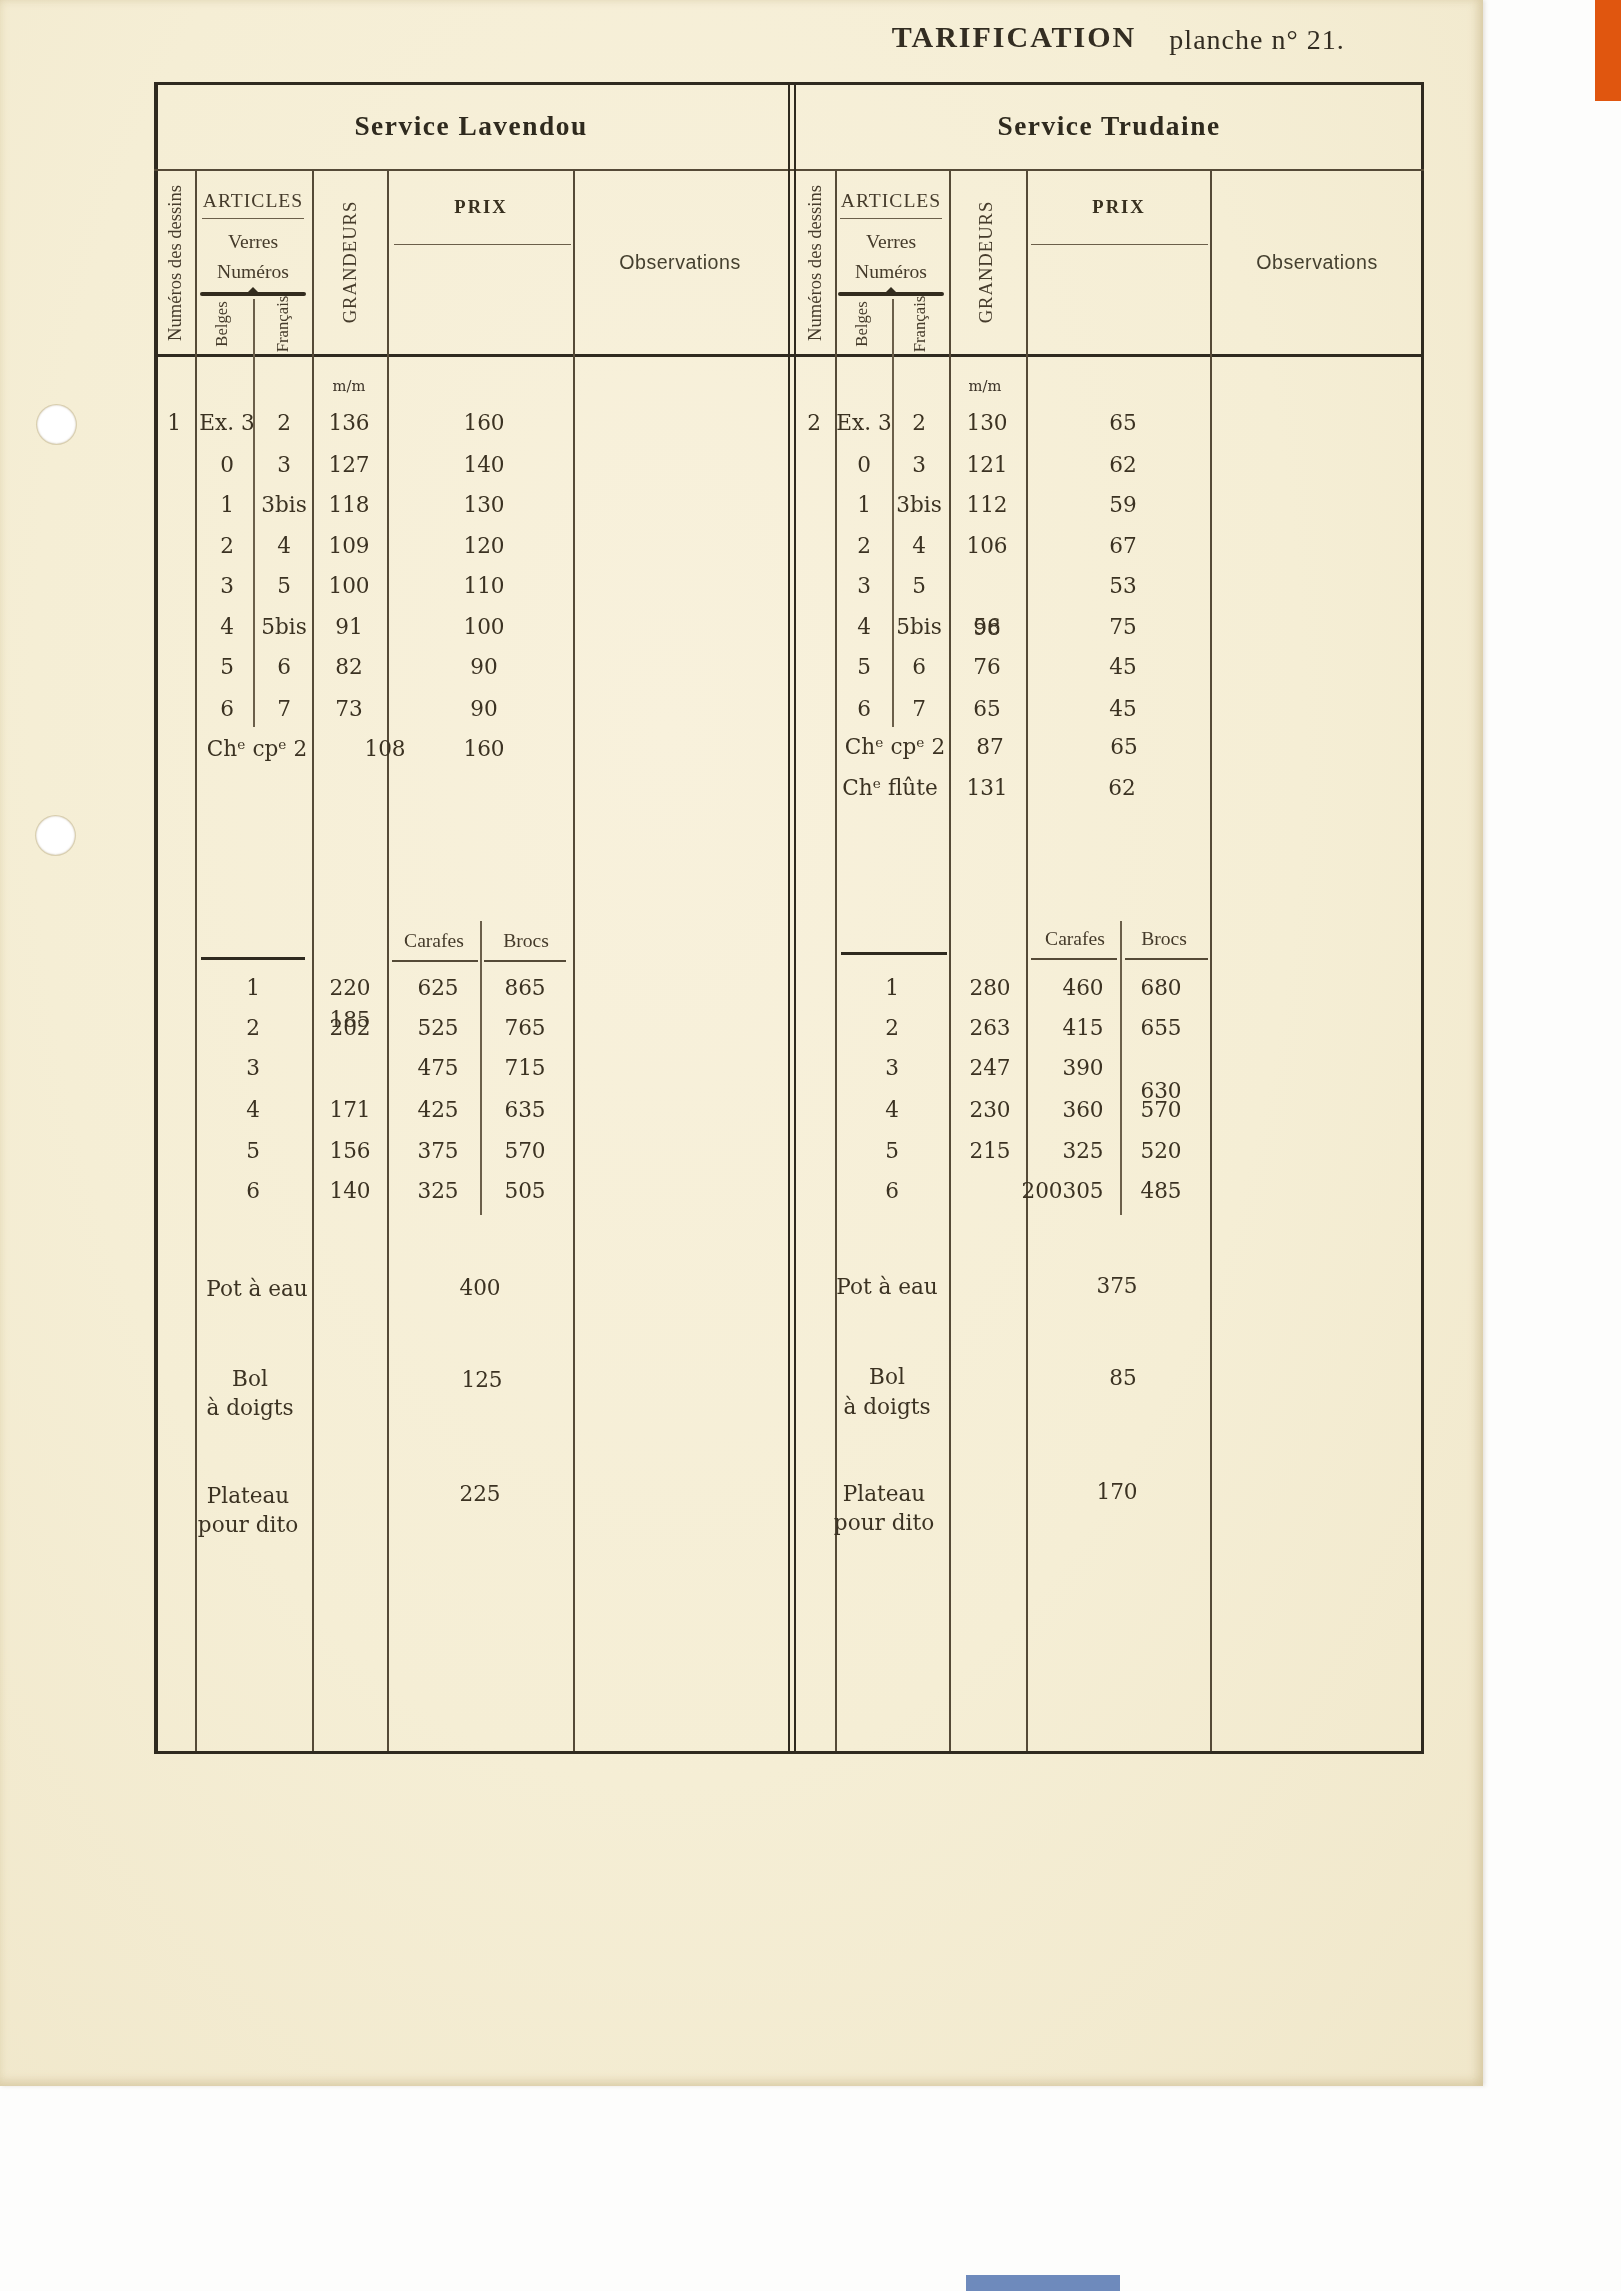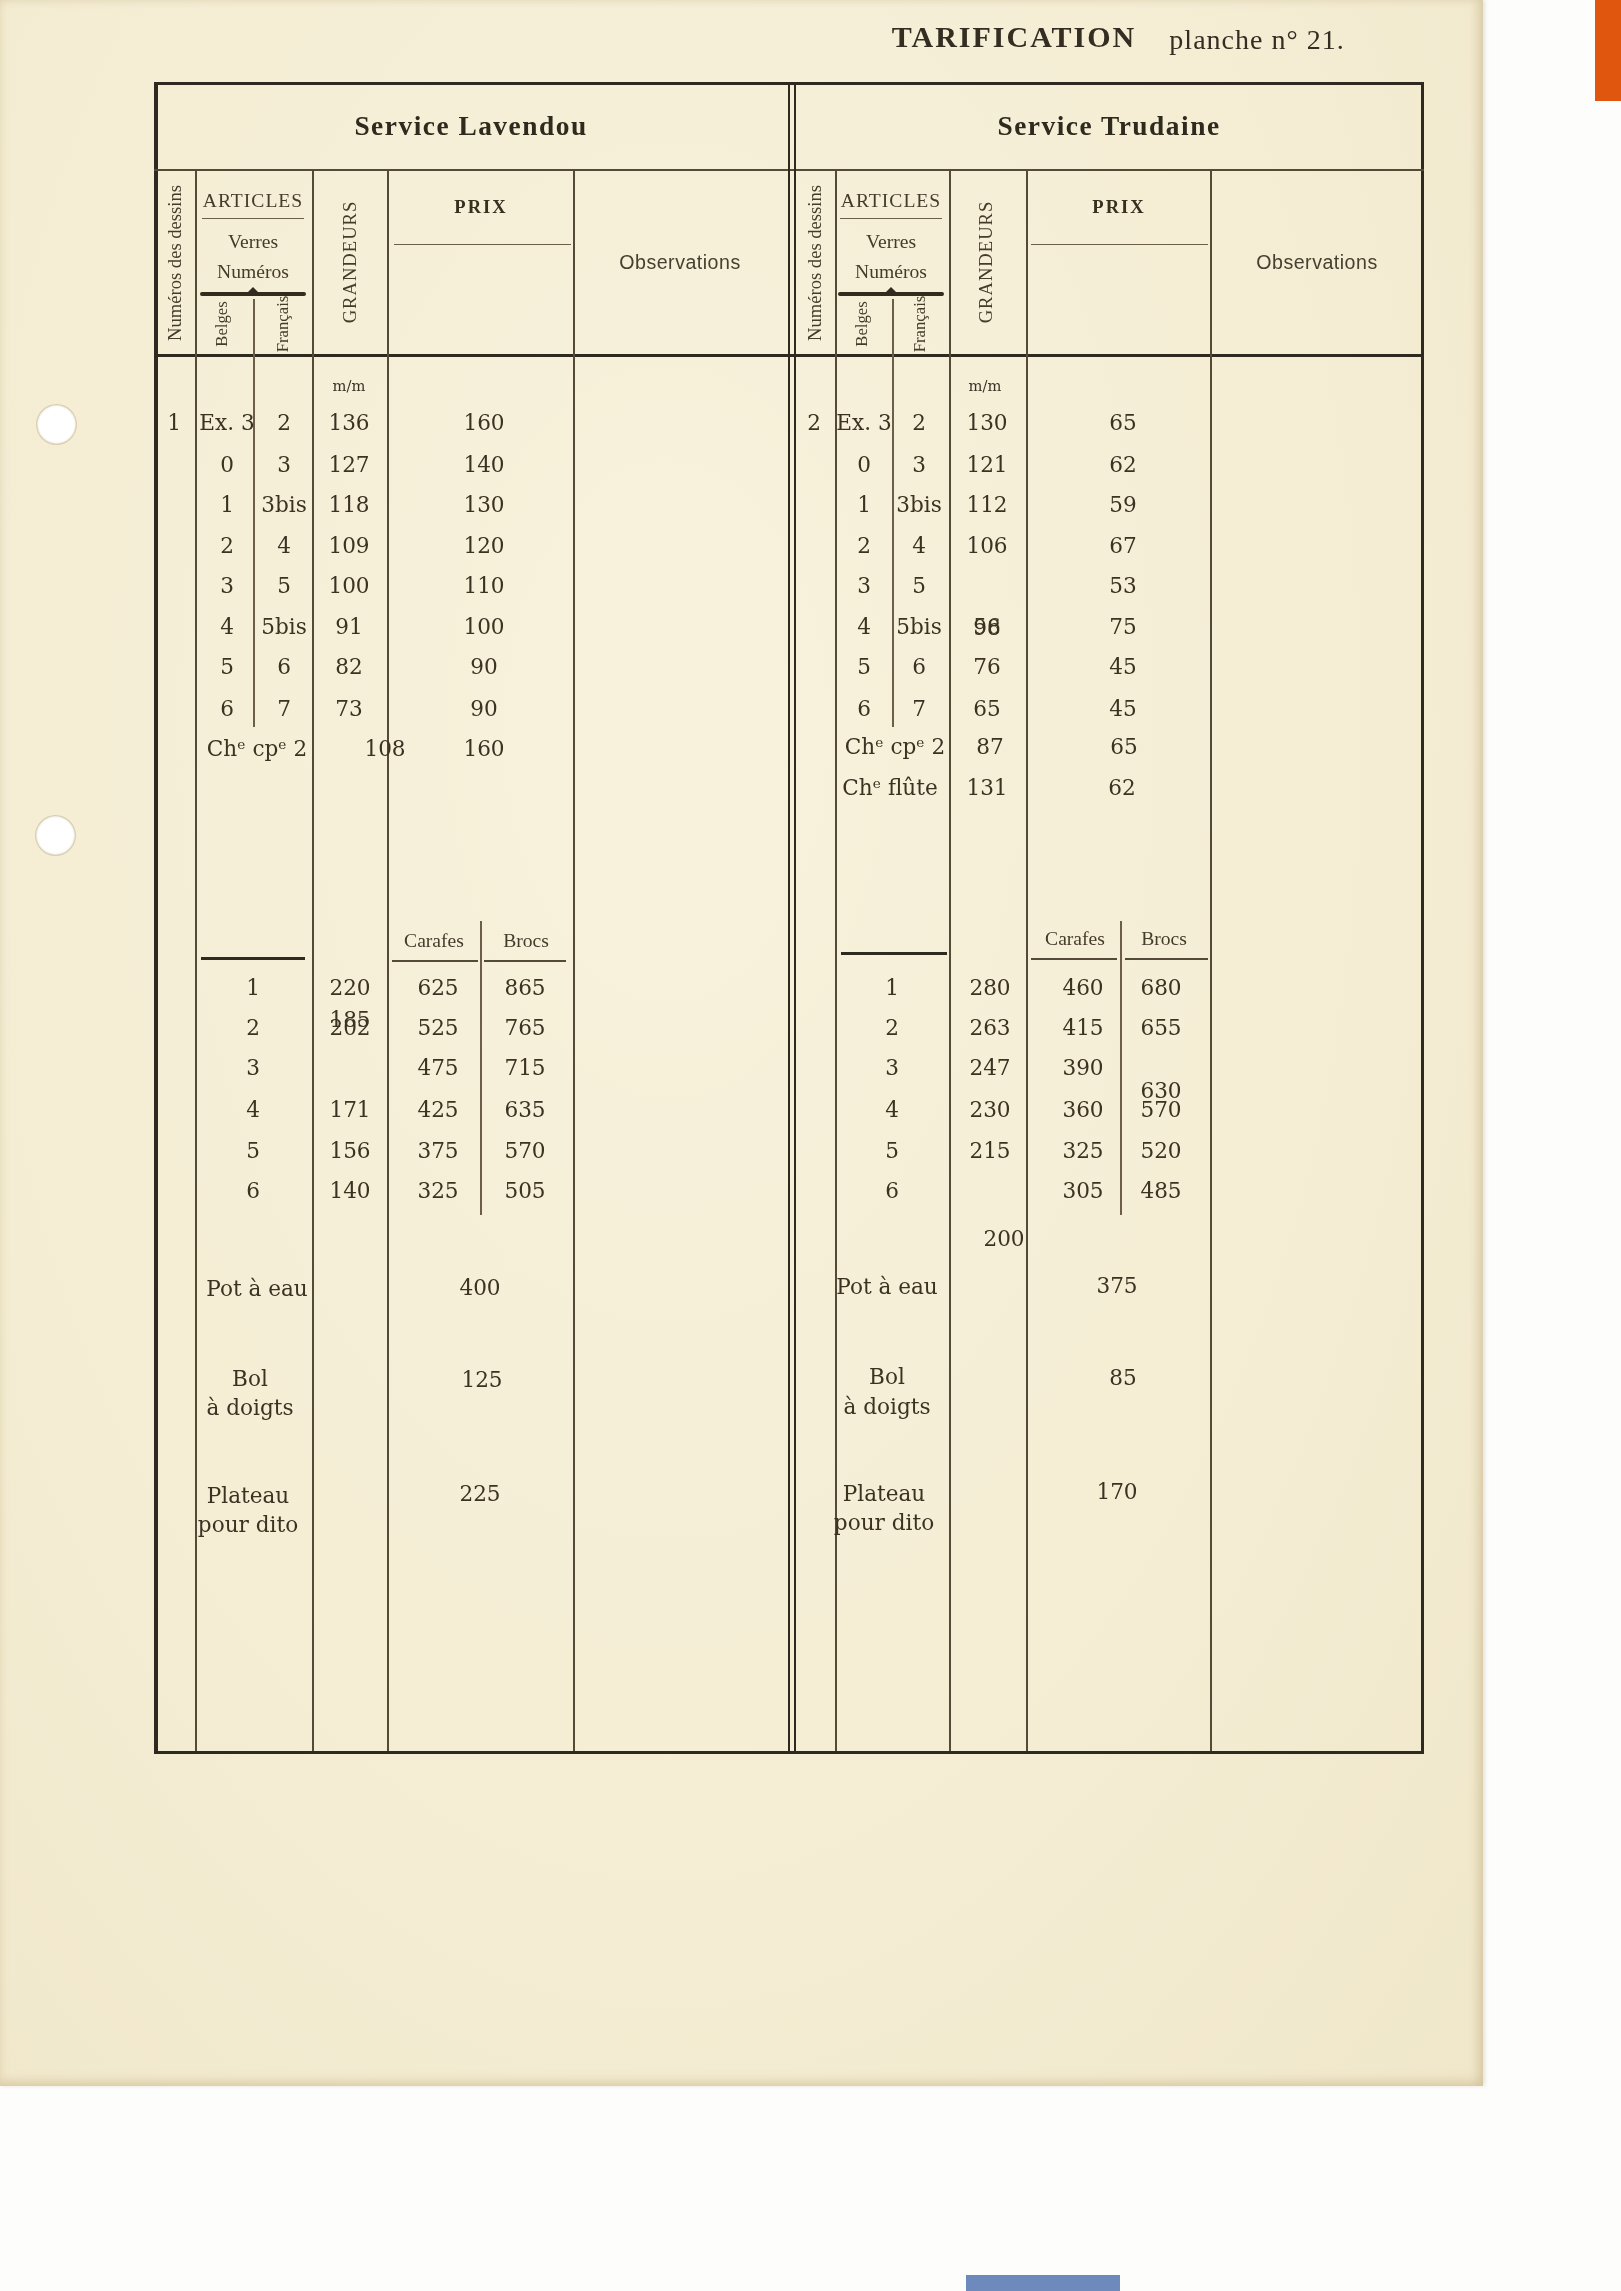--- a/index.html
+++ b/index.html
@@ -247,21 +247,21 @@
   <span class="c body" style="left:1161px;top:1068px;margin-top:23px;">630</span>
   <span class="c body" style="left:892px;top:1110px;">4</span>
   <span class="c body" style="left:990px;top:1110px;">230</span>
   <span class="c body" style="left:1083px;top:1110px;">360</span>
   <span class="c body" style="left:1161px;top:1110px;">570</span>
   <span class="c body" style="left:892px;top:1151px;">5</span>
   <span class="c body" style="left:990px;top:1151px;">215</span>
   <span class="c body" style="left:1083px;top:1151px;">325</span>
   <span class="c body" style="left:1161px;top:1151px;">520</span>
   <span class="c body" style="left:892px;top:1191px;">6</span>
-  <span class="c body" style="left:1004px;top:1191px;margin-top:48px;">200</span>
+  <span class="c body" style="left:1042px;top:1191px;">200</span>
   <span class="c body" style="left:1083px;top:1191px;">305</span>
   <span class="c body" style="left:1161px;top:1191px;">485</span>
 
   
   <span class="c body" style="left:257px;top:1289px;">Pot à eau</span>
   <span class="stamp" style="left:352px;top:1290px;">2 pintes</span>
   <span class="c body" style="left:480px;top:1288px;">400</span>
   <span class="c body" style="left:250px;top:1379px;">Bol</span>
   <span class="c body" style="left:250px;top:1408px;">à doigts</span>
   <span class="c body" style="left:482px;top:1380px;">125</span>

